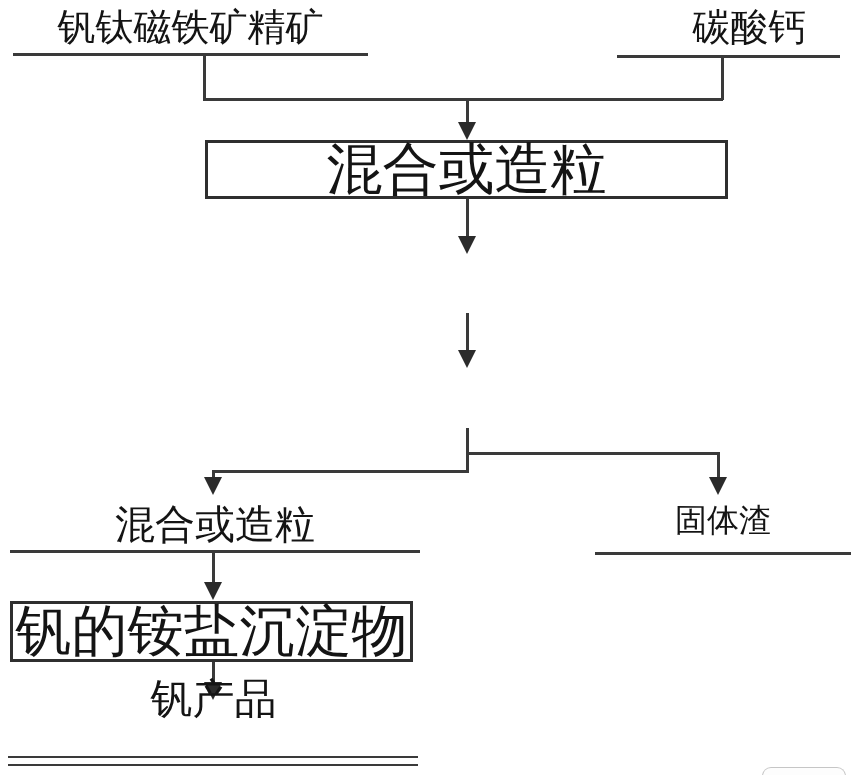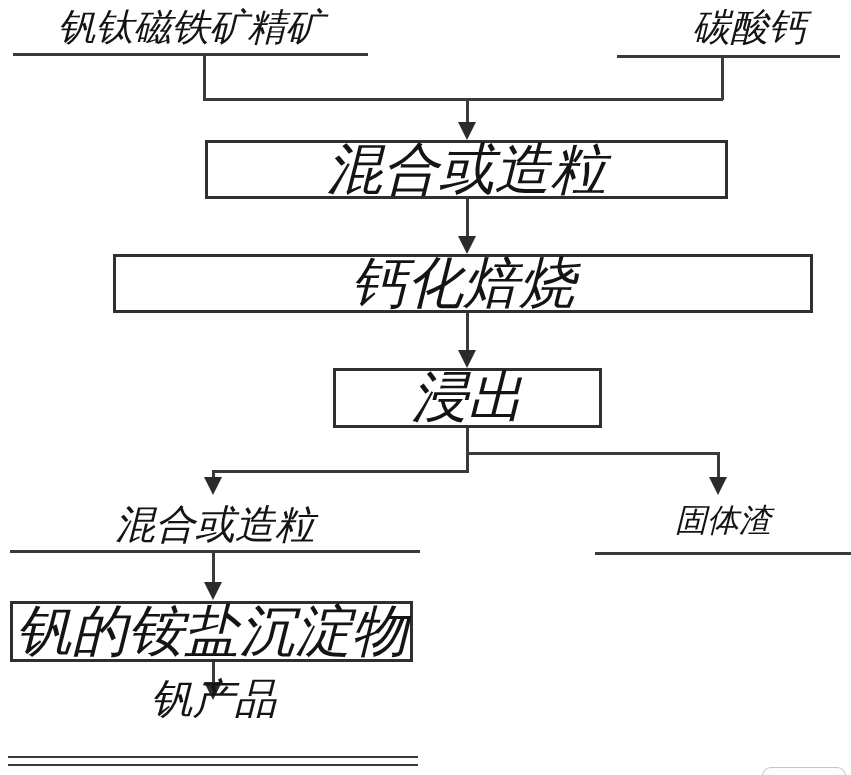--- a/index.html
+++ b/index.html
@@ -3,21 +3,20 @@
 <meta charset="utf-8">
 <style>
   html,body{margin:0;padding:0;background:#ffffff;}
   #canvas{
     position:relative;
     width:851px;height:775px;
     background:#ffffff;
     font-family:"Liberation Serif","DejaVu Serif",serif;
     color:#141414;
     overflow:hidden;
-    font-style:italic;
   }
   .lbl{
     position:absolute;
     text-align:center;
     font-size:40px;
     line-height:1.15;
     color:#141414;
     white-space:nowrap;
   }
   .hline,.vline{position:absolute;background:#3a3a3a;}
@@ -72,26 +71,24 @@
   <div class="vline" style="left:721px;top:55px;height:45px;"></div>
   <div class="hline" style="left:203px;top:98px;width:520px;"></div>
   <div class="vline" style="left:466px;top:98px;height:26px;"></div>
   <div class="arrow-down" style="left:458px;top:122px;"></div>
 
   <div class="pbox" style="left:205px;top:140px;width:523px;height:59px;">混合或造粒</div>
 
   <div class="vline" style="left:466px;top:199px;height:37px;"></div>
   <div class="arrow-down" style="left:458px;top:236px;"></div>
 
-  <div class="pbox" style="left:113px;top:254px;width:700px;height:59px;">钙化焙烧</div>
 
   <div class="vline" style="left:466px;top:313px;height:37px;"></div>
   <div class="arrow-down" style="left:458px;top:350px;"></div>
 
-  <div class="pbox" style="left:333px;top:368px;width:269px;height:60px;">浸出</div>
 
   <div class="vline" style="left:466px;top:428px;height:45px;"></div>
   <div class="hline" style="left:466px;top:452px;width:254px;"></div>
   <div class="vline" style="left:717px;top:452px;height:28px;"></div>
   <div class="arrow-down" style="left:709px;top:477px;"></div>
   <div class="hline" style="left:213px;top:470px;width:256px;"></div>
   <div class="vline" style="left:212px;top:470px;height:10px;"></div>
   <div class="arrow-down" style="left:204px;top:477px;"></div>
 
   <div class="lbl" style="left:10px;top:502px;width:410px;">混合或造粒</div>

